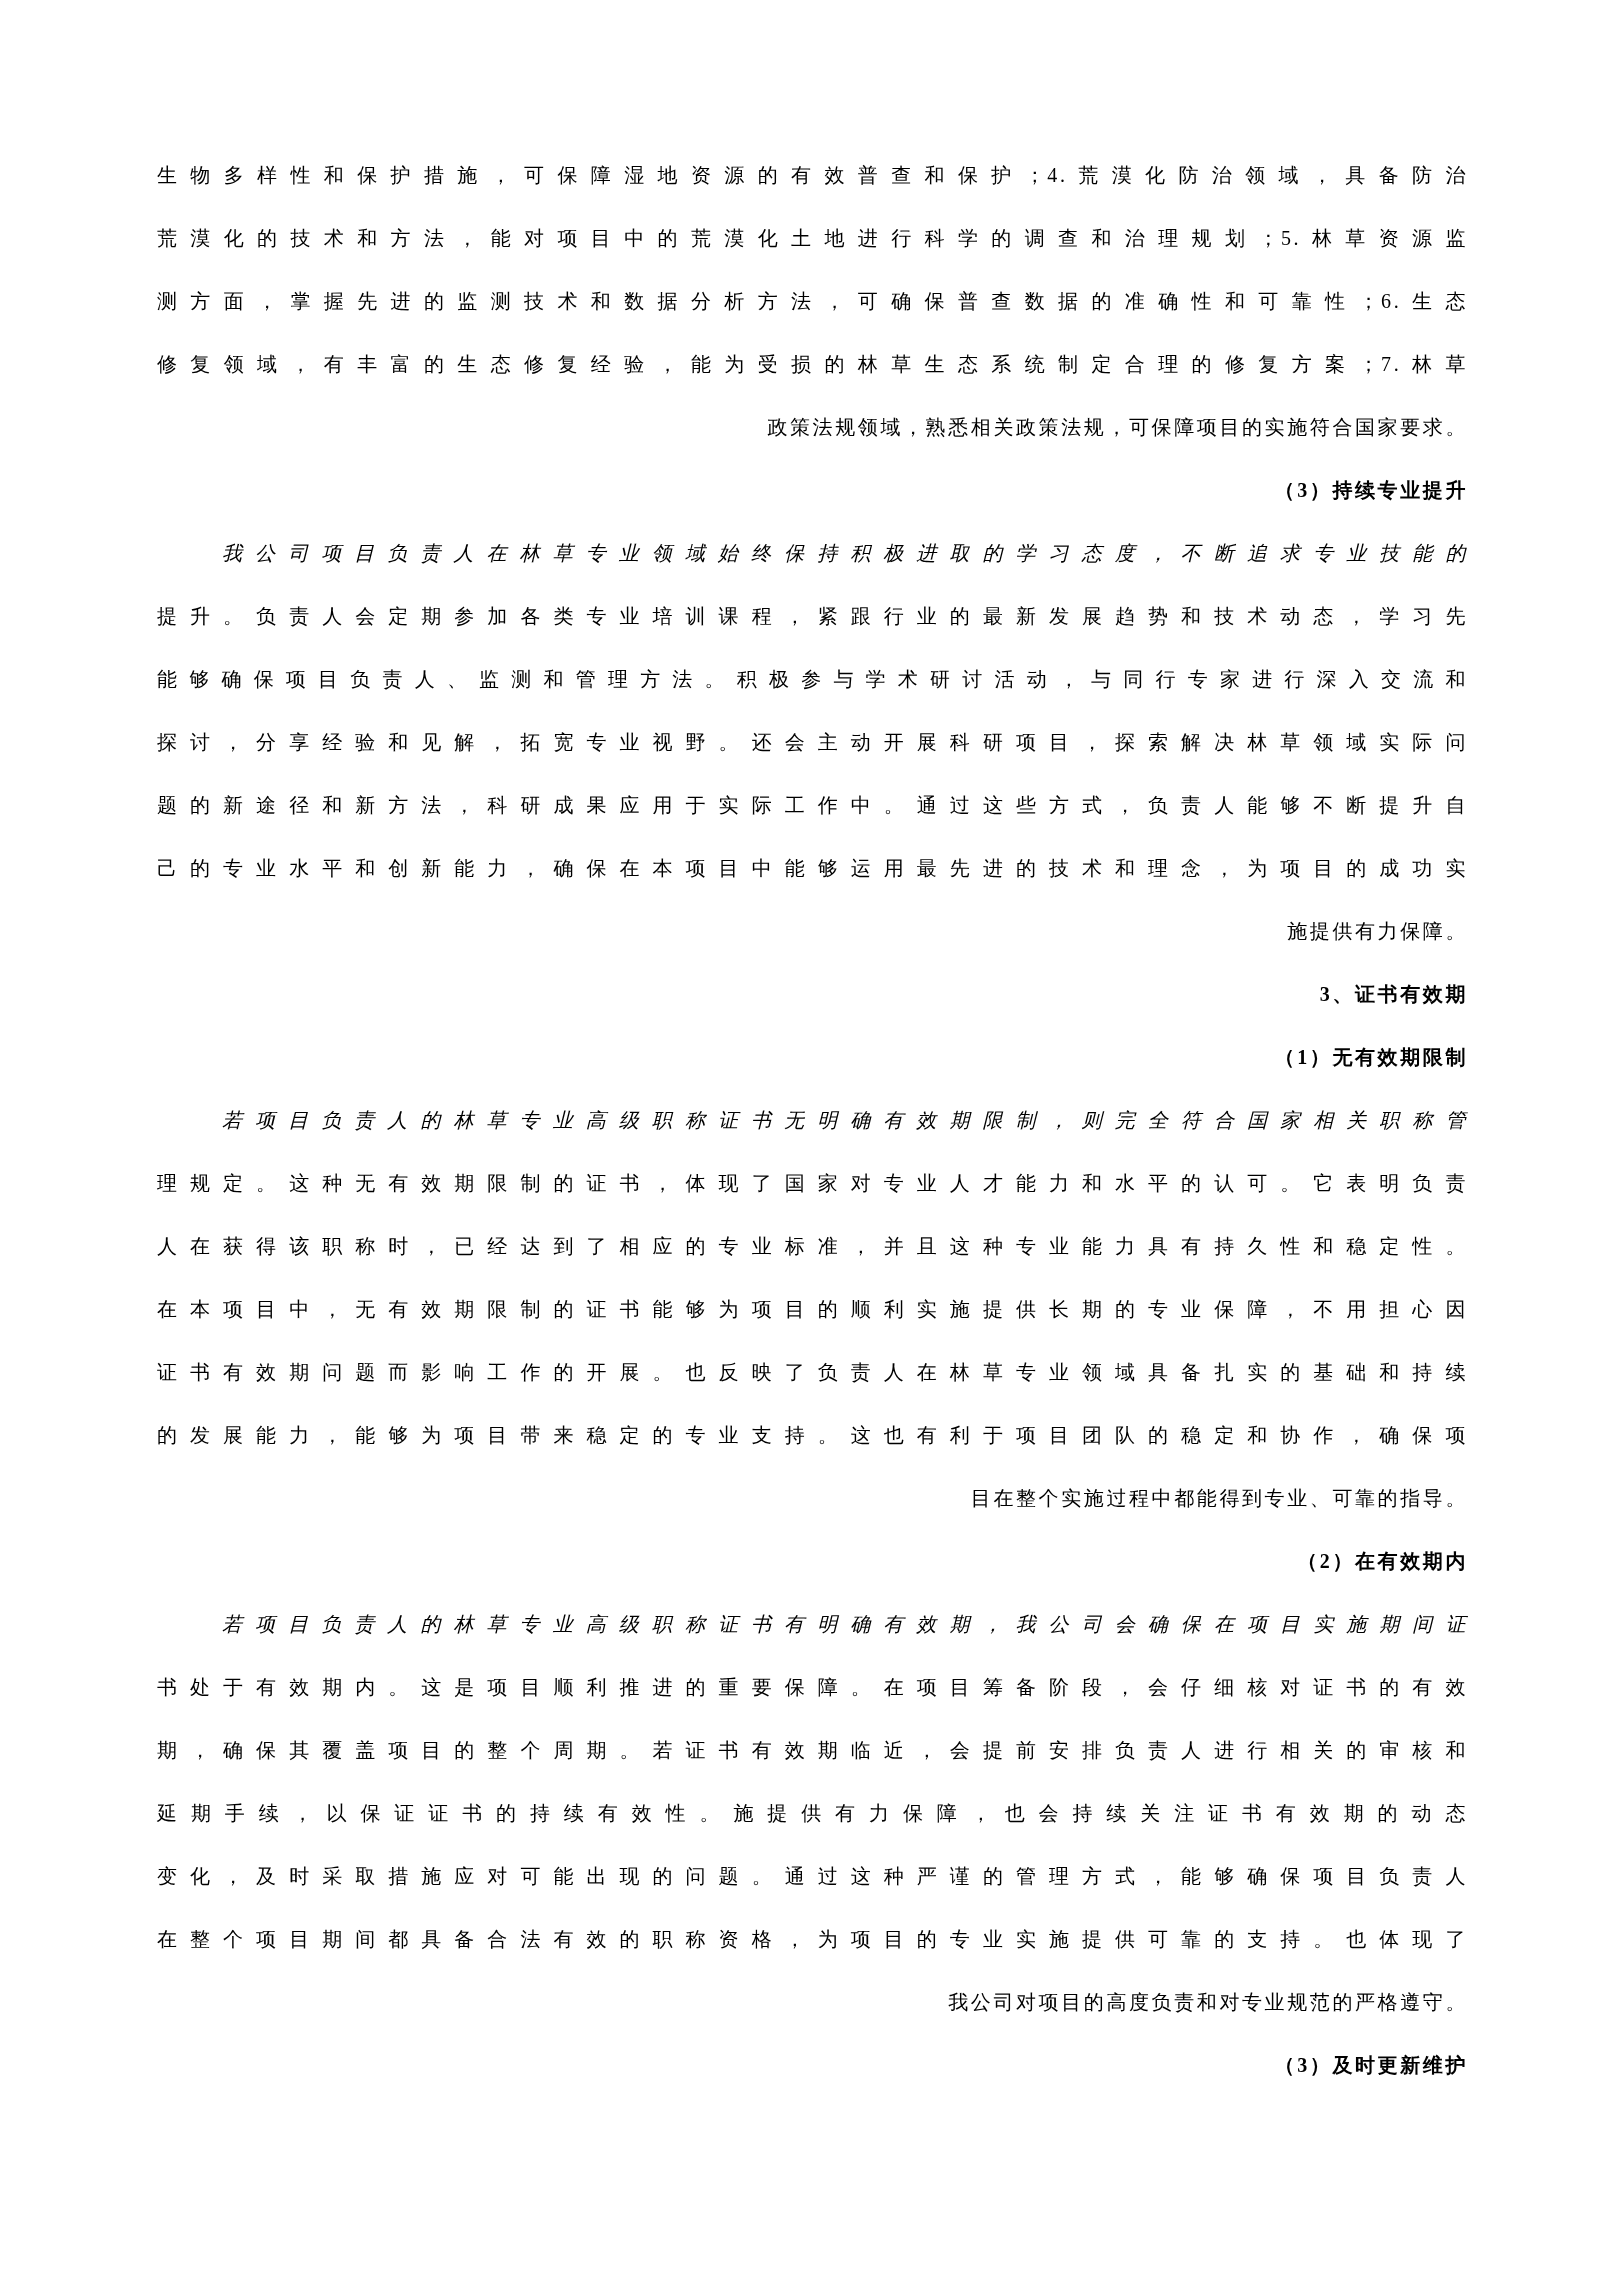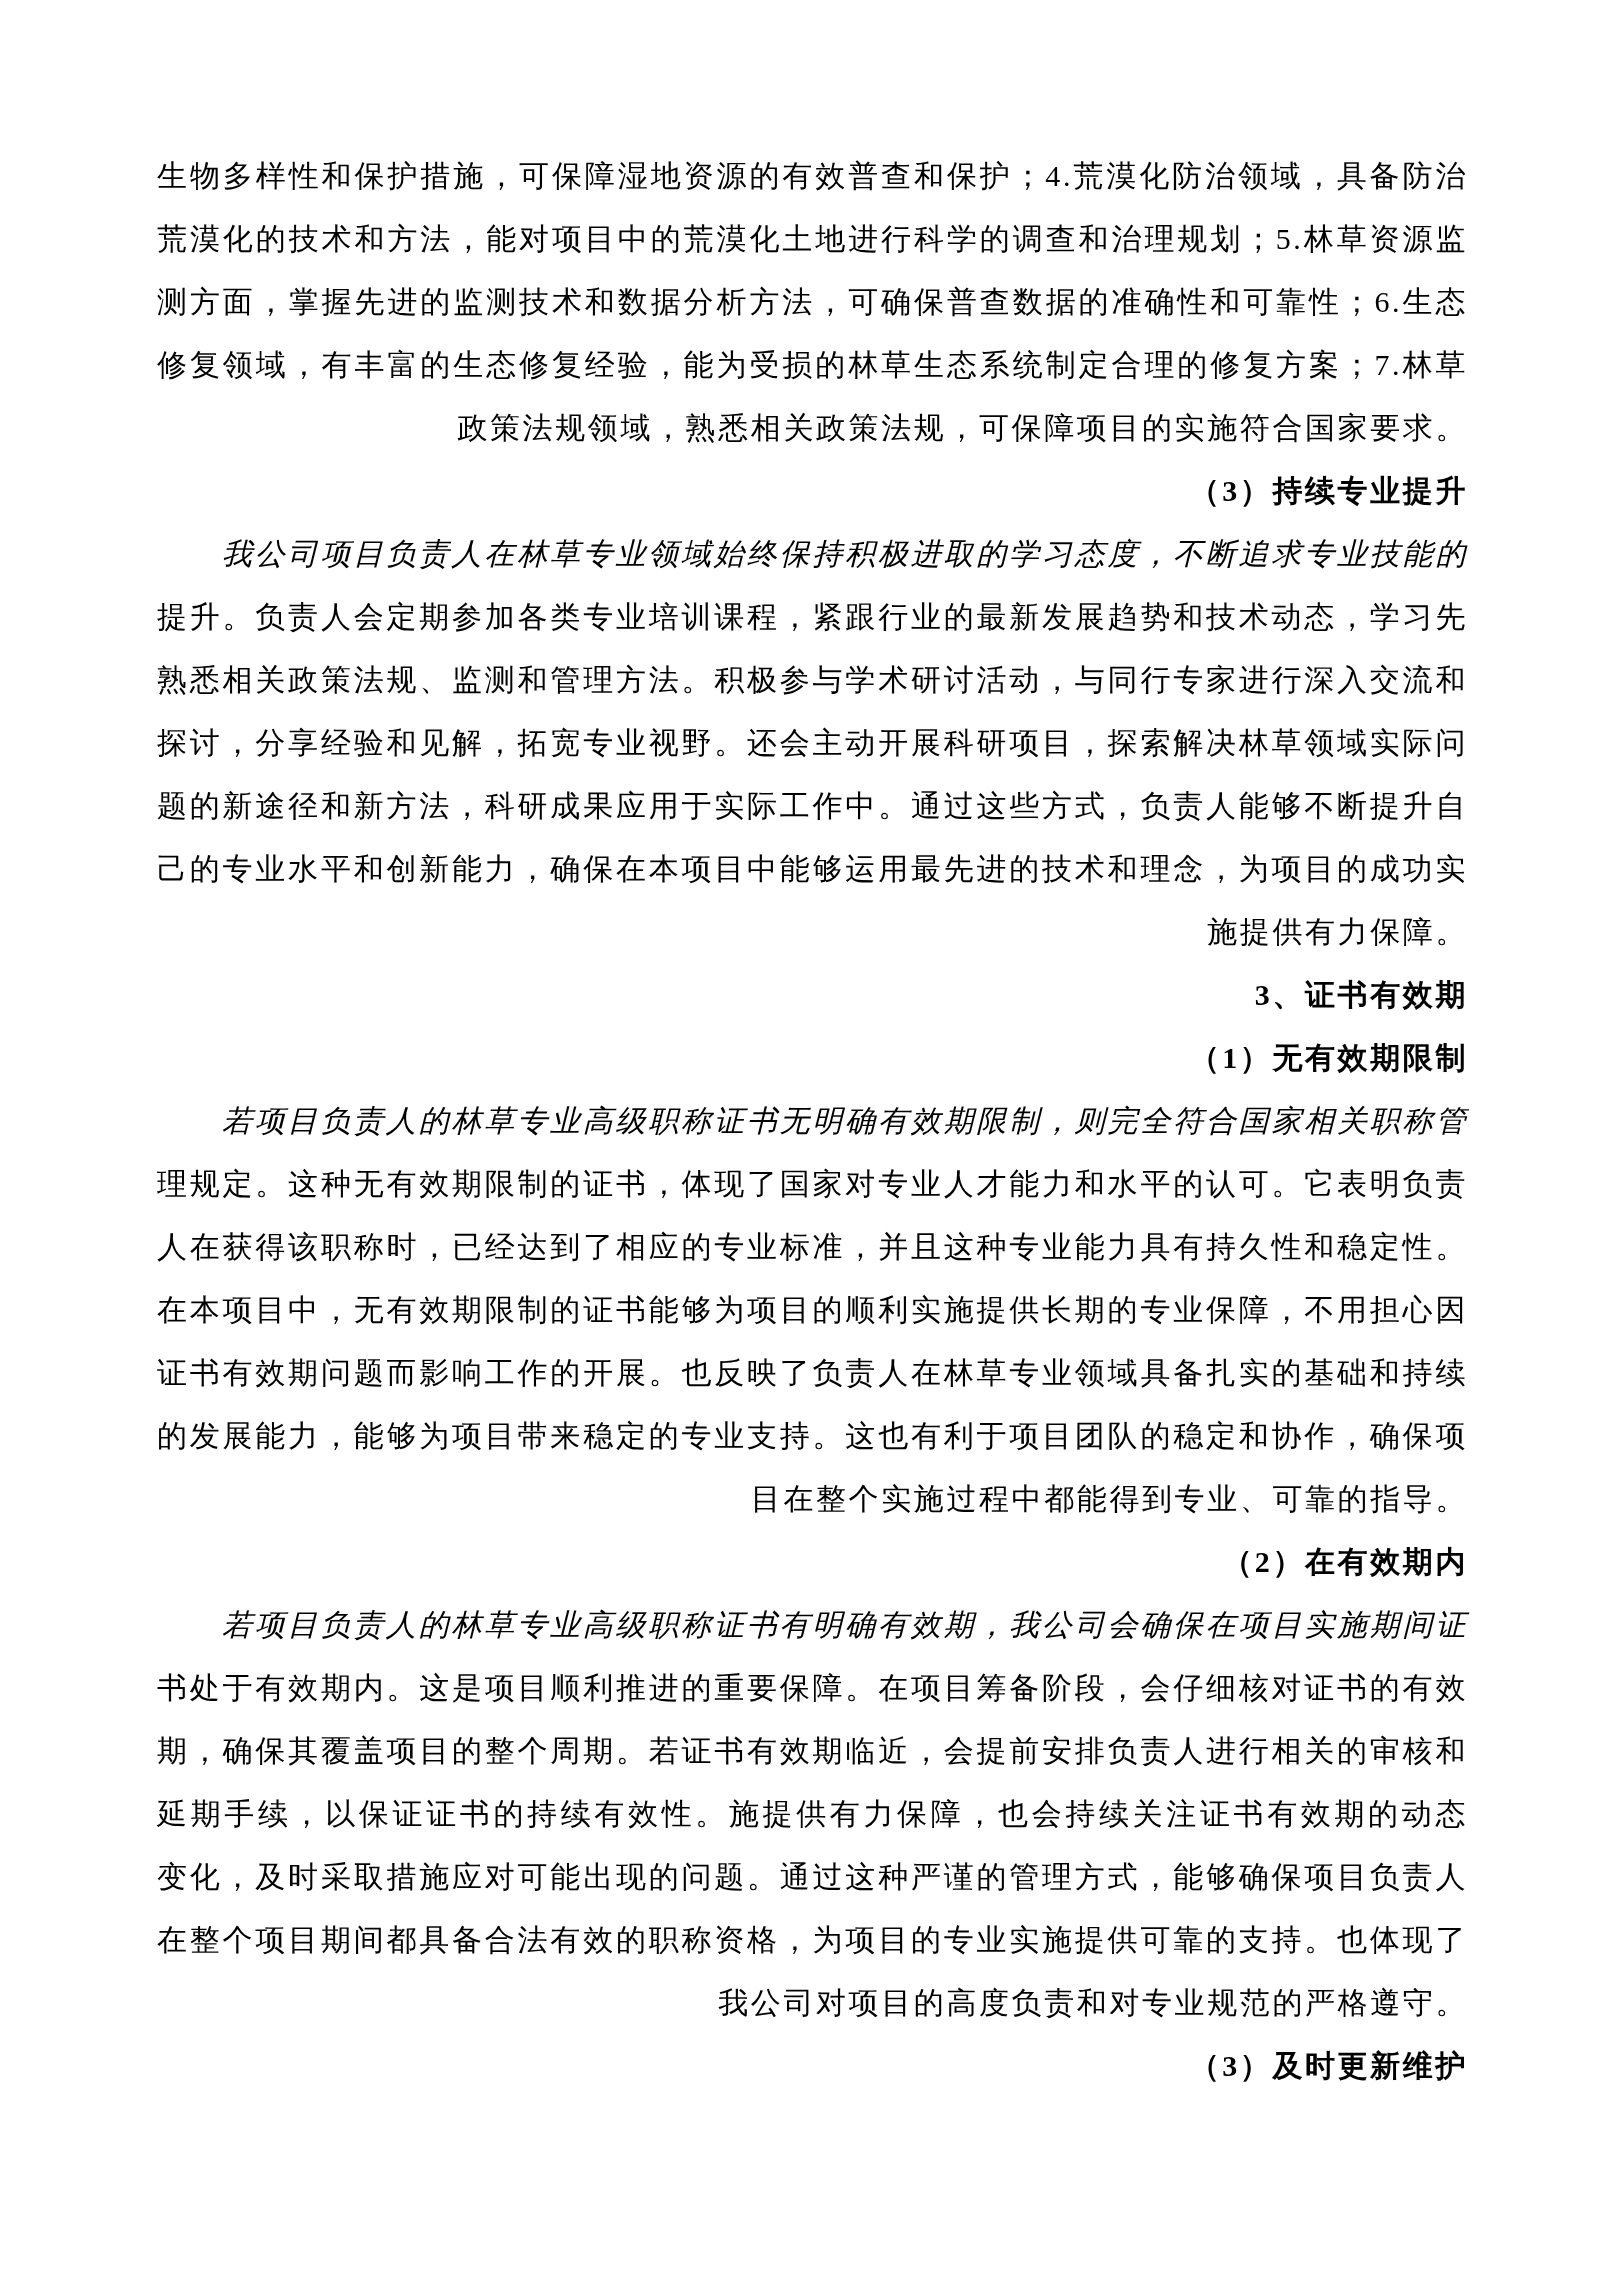--- a/index.html
+++ b/index.html
@@ -14,21 +14,21 @@
     background: #ffffff;
     color: #000000;
     font-family: "Liberation Serif", "DejaVu Serif", serif;
     overflow: hidden;
   }
   .body-text {
     position: absolute;
     left: 157px;
     top: 144px;
     width: 1311px;
-    font-size: 30px;
+    font-size: 20px;
   }
   .line {
     height: 63px;
     line-height: 63px;
     letter-spacing: 2.6px;
     text-align: right;
   }
   .line.justify {
     text-align: justify;
     text-align-last: justify;
@@ -47,21 +47,21 @@
 <div class="page">
   <div class="body-text">
       <div class="line justify">生物多样性和保护措施，可保障湿地资源的有效普查和保护；4.荒漠化防治领域，具备防治</div>
       <div class="line justify">荒漠化的技术和方法，能对项目中的荒漠化土地进行科学的调查和治理规划；5.林草资源监</div>
       <div class="line justify">测方面，掌握先进的监测技术和数据分析方法，可确保普查数据的准确性和可靠性；6.生态</div>
       <div class="line justify">修复领域，有丰富的生态修复经验，能为受损的林草生态系统制定合理的修复方案；7.林草</div>
       <div class="line">政策法规领域，熟悉相关政策法规，可保障项目的实施符合国家要求。</div>
       <div class="line heading">（3）持续专业提升</div>
       <div class="line justify indent">我公司项目负责人在林草专业领域始终保持积极进取的学习态度，不断追求专业技能的</div>
       <div class="line justify">提升。负责人会定期参加各类专业培训课程，紧跟行业的最新发展趋势和技术动态，学习先</div>
-      <div class="line justify">熟悉相关政策法规、监测和管理方法。积极参与学术研讨活动，与同行专家进行深入交流和</div>
+      <div class="line justify">能够确保项目负责人、监测和管理方法。积极参与学术研讨活动，与同行专家进行深入交流和</div>
       <div class="line justify">探讨，分享经验和见解，拓宽专业视野。还会主动开展科研项目，探索解决林草领域实际问</div>
       <div class="line justify">题的新途径和新方法，科研成果应用于实际工作中。通过这些方式，负责人能够不断提升自</div>
       <div class="line justify">己的专业水平和创新能力，确保在本项目中能够运用最先进的技术和理念，为项目的成功实</div>
       <div class="line">施提供有力保障。</div>
       <div class="line heading">3、证书有效期</div>
       <div class="line heading">（1）无有效期限制</div>
       <div class="line justify indent">若项目负责人的林草专业高级职称证书无明确有效期限制，则完全符合国家相关职称管</div>
       <div class="line justify">理规定。这种无有效期限制的证书，体现了国家对专业人才能力和水平的认可。它表明负责</div>
       <div class="line justify">人在获得该职称时，已经达到了相应的专业标准，并且这种专业能力具有持久性和稳定性。</div>
       <div class="line justify">在本项目中，无有效期限制的证书能够为项目的顺利实施提供长期的专业保障，不用担心因</div>

